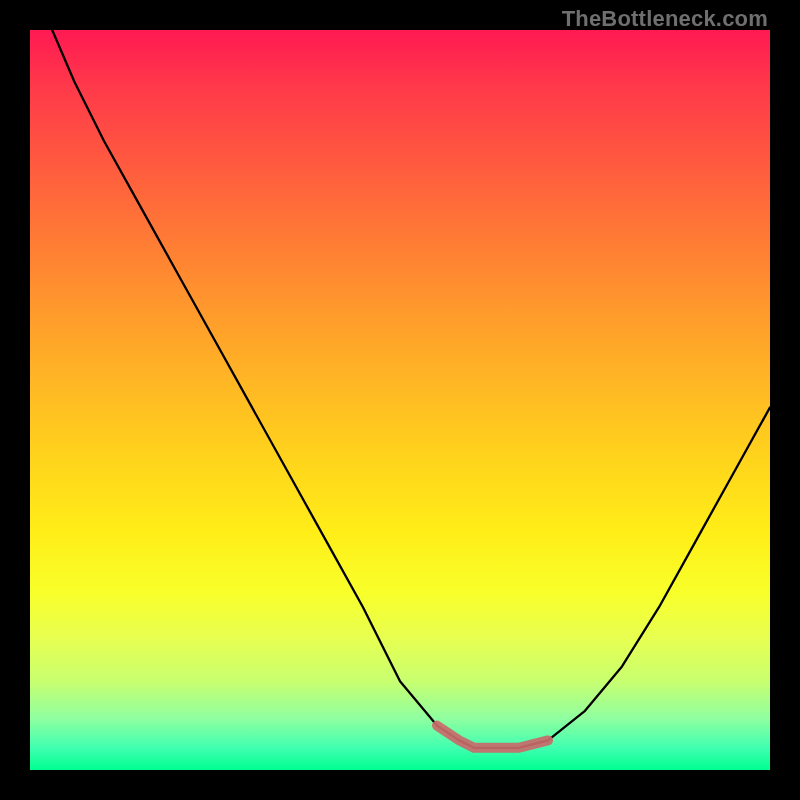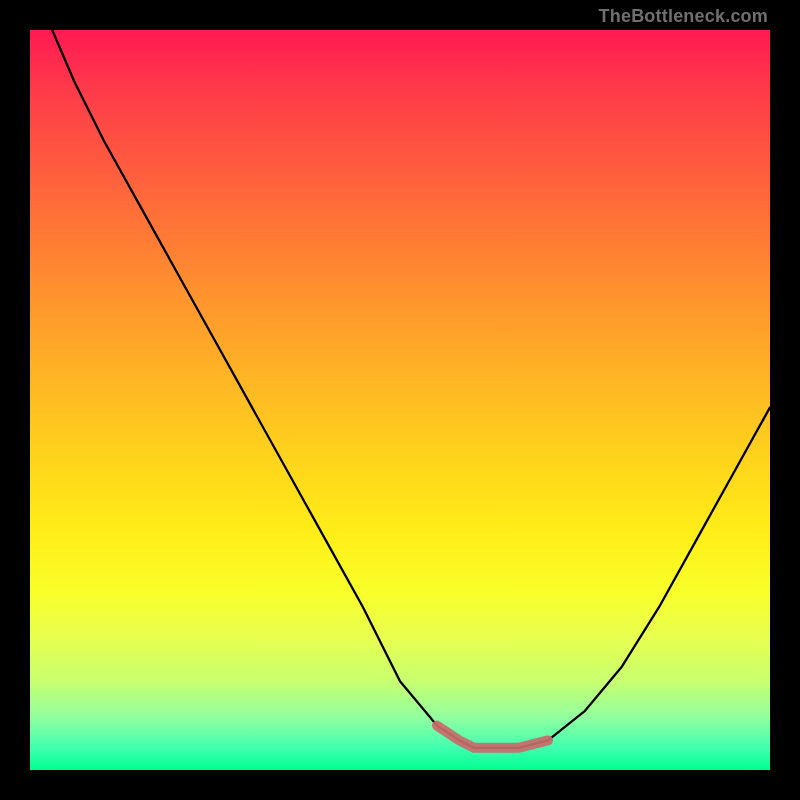--- a/index.html
+++ b/index.html
@@ -37,21 +37,21 @@
       #90ffa0 93%,
       #40ffb0 97%,
       #00ff90 100%
     );
   }
   .watermark {
     position: absolute;
     top: 6px;
     right: 32px;
     font-family: Arial, Helvetica, sans-serif;
-    font-size: 18px;
+    font-size: 22px;
     font-weight: 600;
     color: #6f6f6f;
     letter-spacing: 0.2px;
   }
   svg.curve-layer {
     position: absolute;
     left: 30px;
     top: 30px;
     width: 740px;
     height: 740px;

